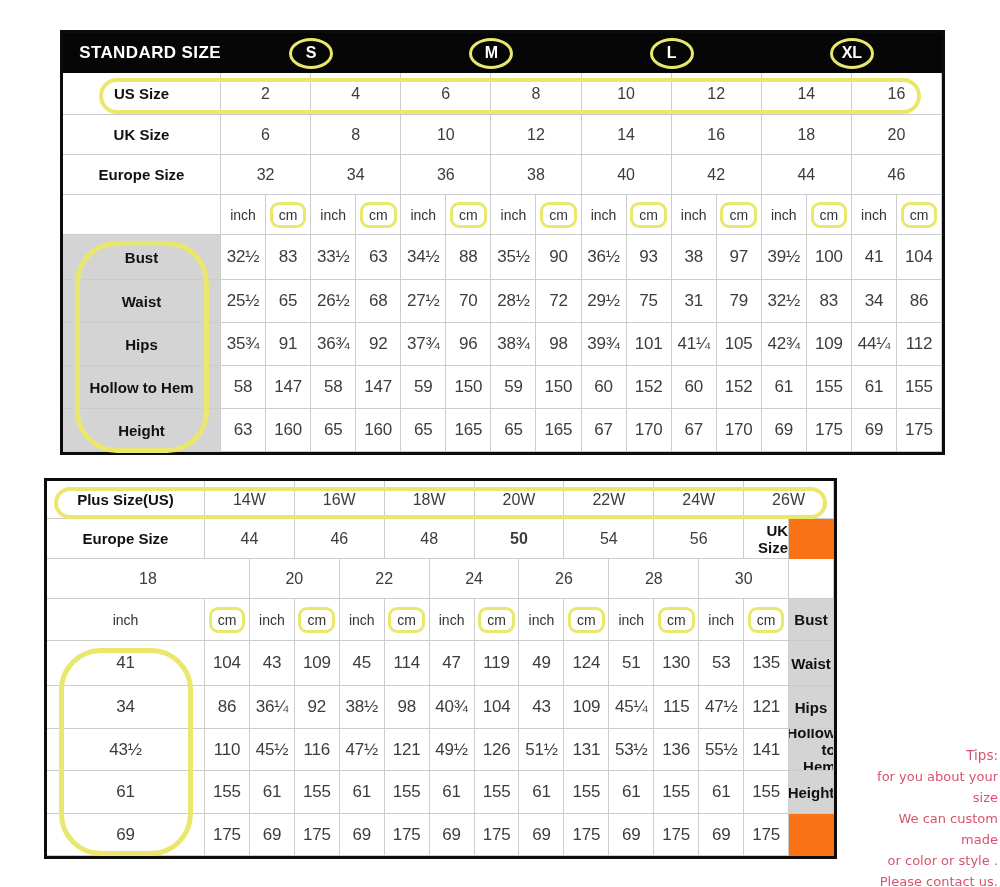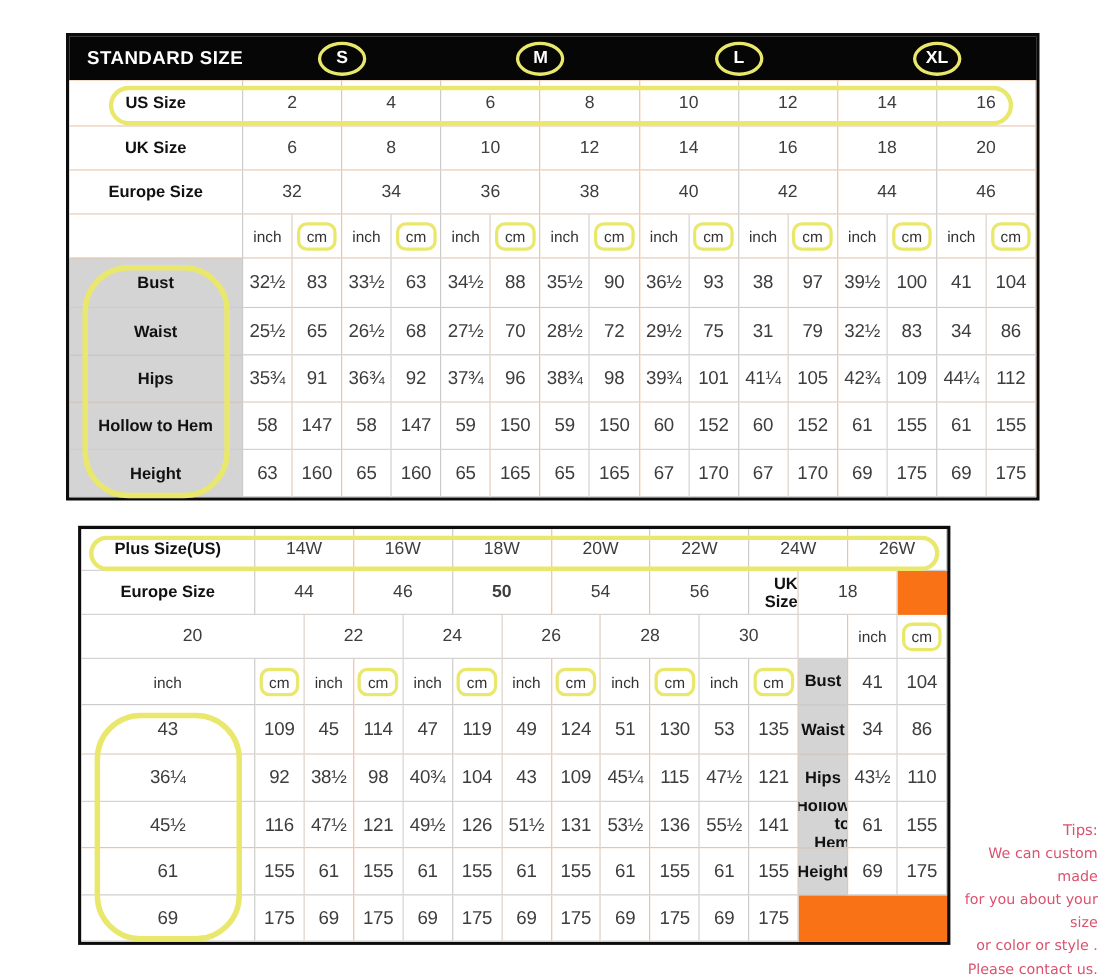--- a/index.html
+++ b/index.html
@@ -13,21 +13,21 @@
   }
   *{margin:0;padding:0;box-sizing:border-box;}
   html,body{background:#ffffff;}
   .canvas{
     position:relative;width:1000px;height:887px;background:#ffffff;overflow:hidden;
     font-family:"Liberation Sans",sans-serif;
     text-align:right;
   }
   .size-table{position:absolute;border:3px solid #0c0c0c;background:#fff;}
   .std{left:60px;top:30px;width:885px;}
-  .plus{left:71px;top:478px;width:793px;}
+  .plus{left:44px;top:478px;width:793px;}
 
   
   .hdr{height:40px;background:var(--hdr);display:flex;align-items:center;color:#fff;}
   .hdr-title{flex:none;width:158px;padding-left:13px;font-weight:700;font-size:17px;letter-spacing:.4px;}
   .hdr-groups{flex:1;display:flex;height:100%;}
   .grp{flex:1;display:flex;align-items:center;justify-content:center;}
   .ellipse{
     border:3px solid var(--hl);border-radius:50%;min-width:44px;height:31px;
     display:inline-flex;align-items:center;justify-content:center;
     font-weight:700;font-size:16px;padding:0 7px;color:#fff;
@@ -247,20 +247,21 @@
         <div class="cell size-val" style="grid-column: span 2;">14W</div>
         <div class="cell size-val" style="grid-column: span 2;">16W</div>
         <div class="cell size-val" style="grid-column: span 2;">18W</div>
         <div class="cell size-val" style="grid-column: span 2;">20W</div>
         <div class="cell size-val" style="grid-column: span 2;">22W</div>
         <div class="cell size-val" style="grid-column: span 2;">24W</div>
         <div class="cell size-val" style="grid-column: span 2;">26W</div>
         <div class="cell lbl size-lbl">Europe Size</div>
         <div class="cell size-val" style="grid-column: span 2;">44</div>
         <div class="cell size-val" style="grid-column: span 2;">46</div>
+        <div class="cell size-val" style="grid-column: span 2;">48</div>
         <div class="cell size-val" style="grid-column: span 2; font-weight: bold;">50</div>
         <div class="cell size-val" style="grid-column: span 2;">54</div>
         <div class="cell size-val" style="grid-column: span 2;">56</div>
         <div class="cell lbl size-lbl">UK Size</div>
         <div class="cell size-val" style="grid-column: span 2;">18</div>
         <div class="cell size-val" style="grid-column: span 2;">20</div>
         <div class="cell size-val" style="grid-column: span 2;">22</div>
         <div class="cell size-val" style="grid-column: span 2;">24</div>
         <div class="cell size-val" style="grid-column: span 2;">26</div>
         <div class="cell size-val" style="grid-column: span 2;">28</div>
@@ -370,20 +371,20 @@
         <div class="cell meas-val">69</div>
         <div class="cell meas-val">175</div>
       </div>
     <div class="hl plus-row-hl"></div>
     <div class="hl plus-label-hl"></div>
   </section>
 
   <aside class="tips">
     <div class="tips-title">Tips:</div>
     <div id="tips-lines">
+        <div>for you about your size</div>
         <div>We can custom made</div>
-        <div>for you about your size</div>
         <div>or color or style .</div>
         <div>Please contact us.</div>
       </div>
   </aside>
 
 </div>
 
 </body></html>

